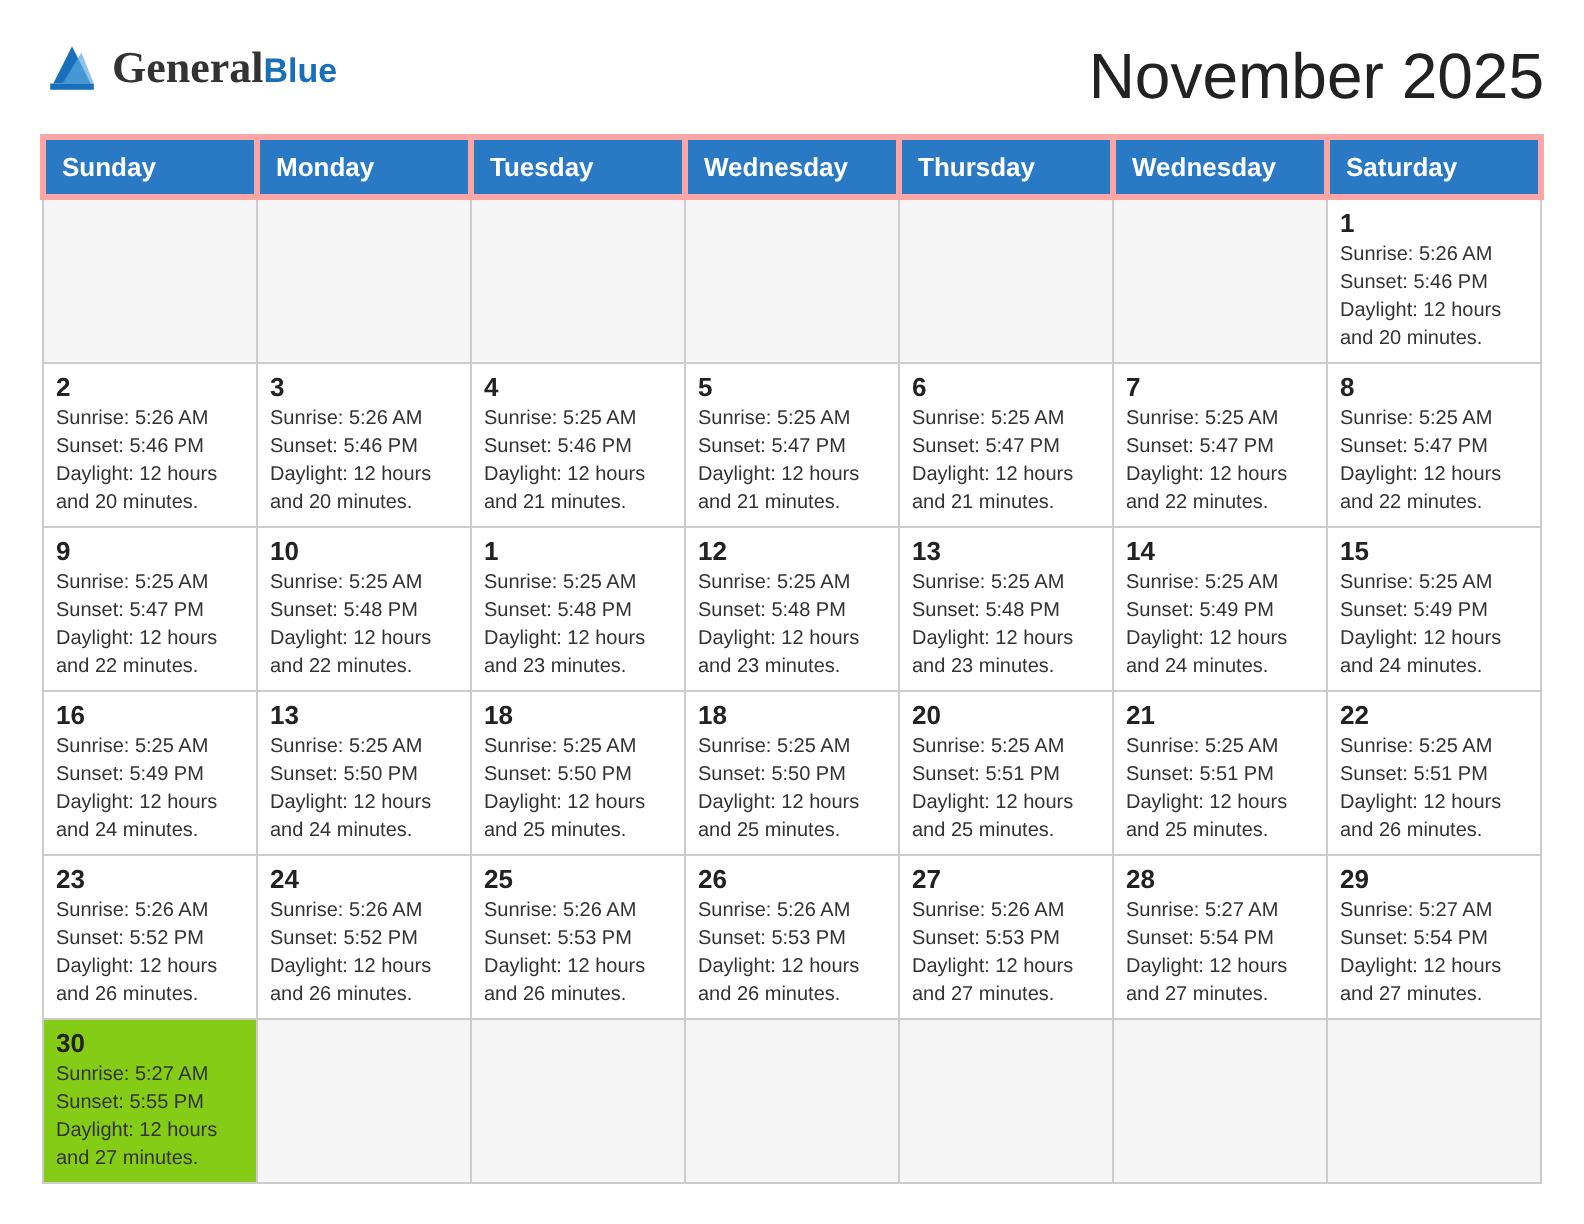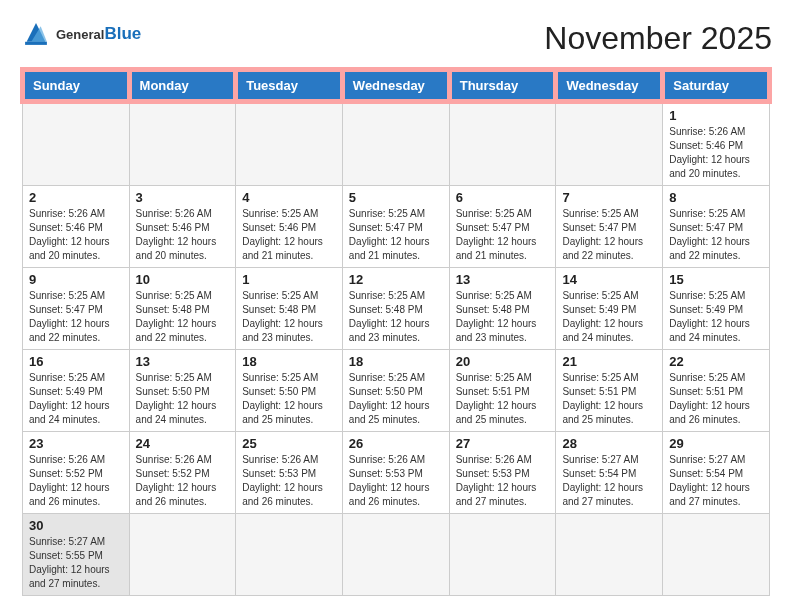--- a/index.html
+++ b/index.html
@@ -42,21 +42,21 @@
       border-collapse: collapse;
       border: 1px solid #ccc;
     }
     .calendar th {
       background: #2979c5;
       color: #fff;
       text-align: left;
       padding: 6px 8px;
       font-size: 13px;
       font-weight: bold;
-      border: 5px solid #fca5a5;
+      border: 3px solid #fca5a5;
     }
     .calendar td {
       vertical-align: top;
       padding: 4px 6px;
       border: 1px solid #ccc;
       width: 107px;
       min-height: 80px;
       background: #fff;
       font-size: 10.5px;
       color: #333;
@@ -73,35 +73,35 @@
     }
     .day-info {
       font-size: 10px;
       color: #333;
       line-height: 1.4;
     }
     .last-row td {
       background: #f5f5f5;
     }
     .last-row td.has-data {
-      background: #e5e5e5;
+      background: #84cc16;
     }
   </style>
 </head>
 <body>
 
 <div class="header">
   <div class="logo">
     <svg class="logo-icon" viewBox="0 0 40 36" xmlns="http://www.w3.org/2000/svg">
       <polygon points="8,28 20,4 32,28" fill="#1a6fba"></polygon>
       <polygon points="14,28 26,8 34,28" fill="#5aaae0" opacity="0.7"></polygon>
       <rect x="6" y="28" width="28" height="4" fill="#1a6fba"></rect>
     </svg>
     <div>
-      <span style="color:#333;font-size:13px;font-weight:bold;">General</span><span style="color:#1a6fba;font-size:17px;font-weight:bold;">Blue</span>
+      <span style="color:#333;font-size:22px;font-weight:bold;font-family:Liberation Serif, serif;">General</span><span style="color:#1a6fba;font-size:17px;font-weight:bold;">Blue</span>
     </div>
   </div>
   <div class="title-block">
     <div class="month-title">November 2025</div>
   </div>
 </div>
 
 <table class="calendar">
   <thead>
     <tr>

